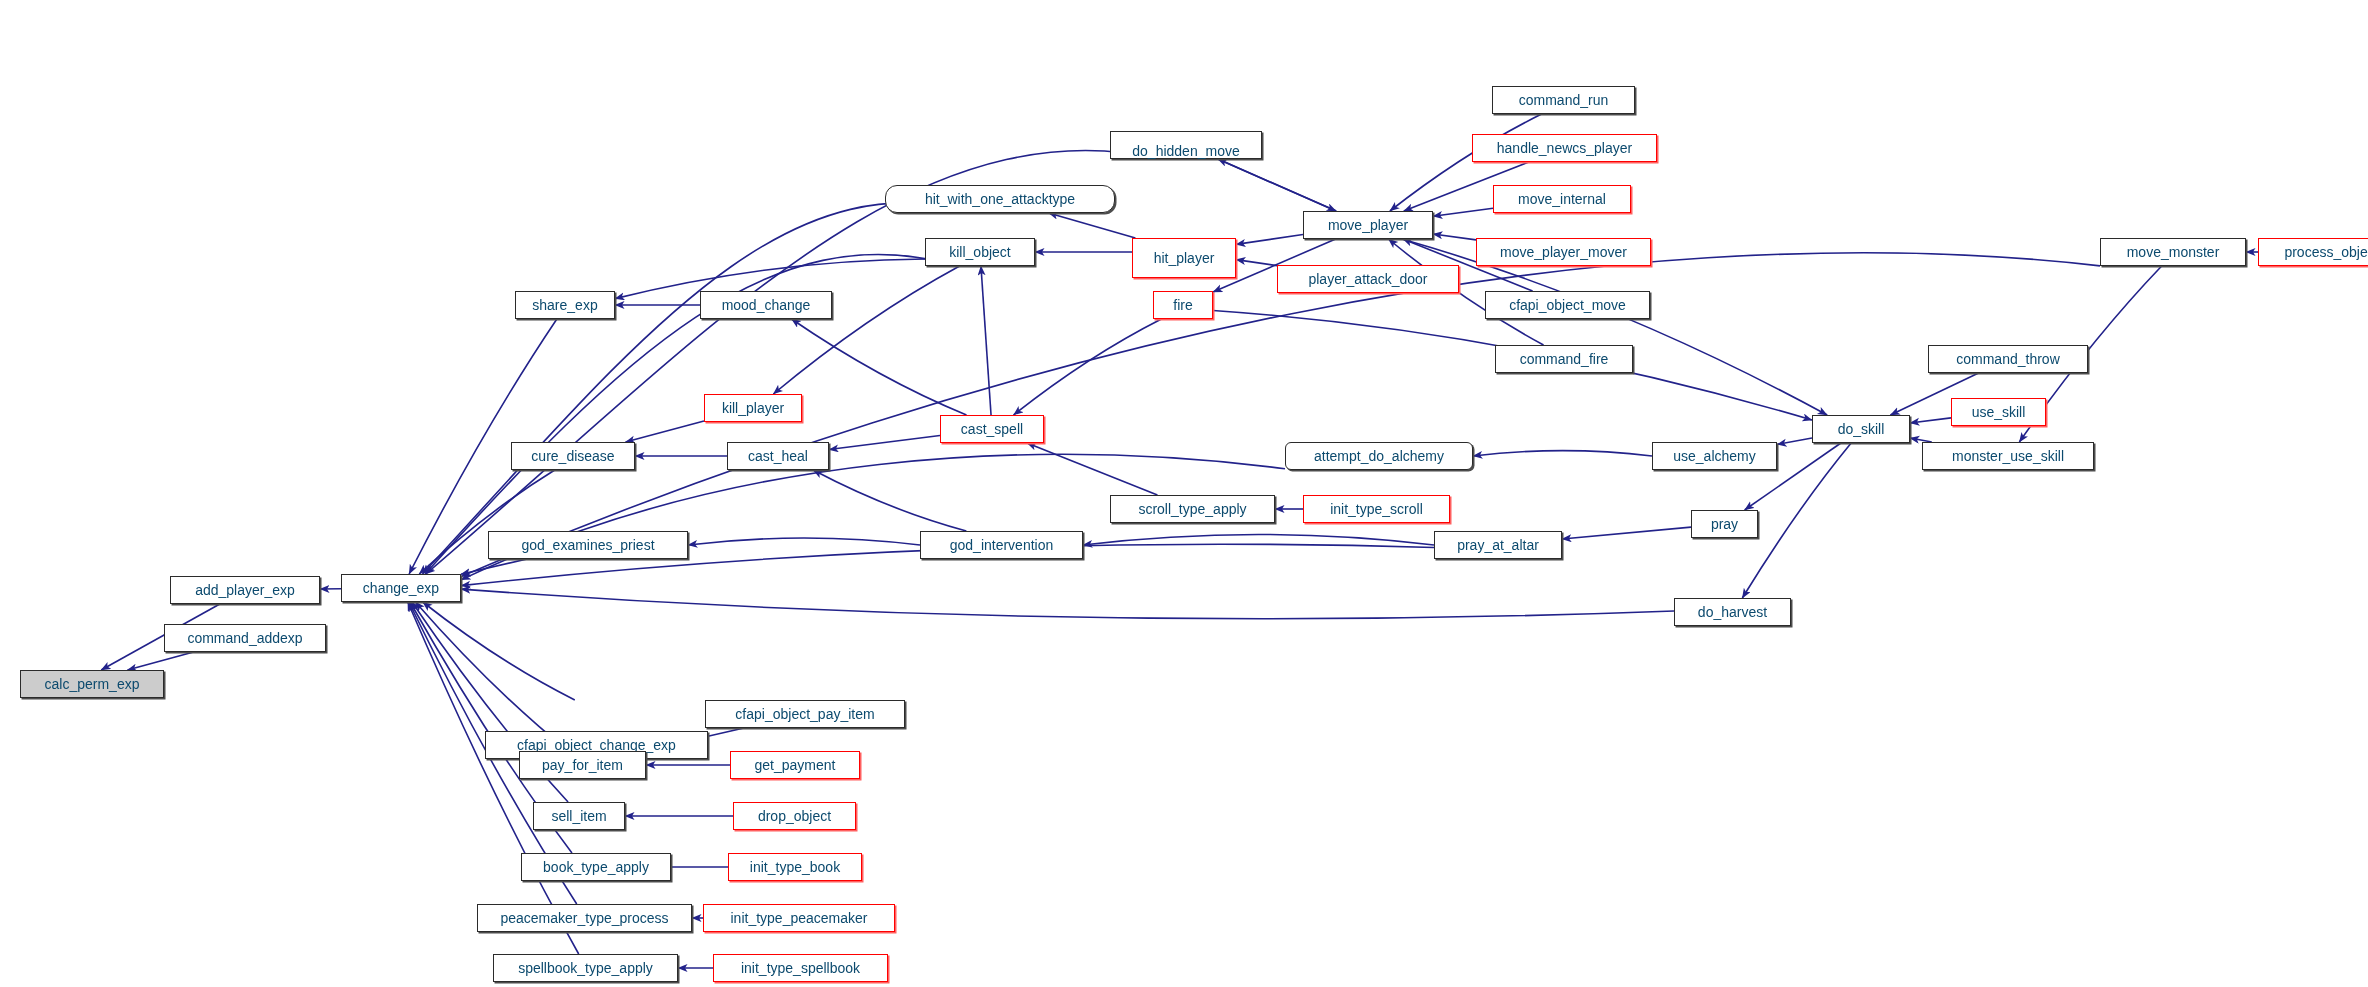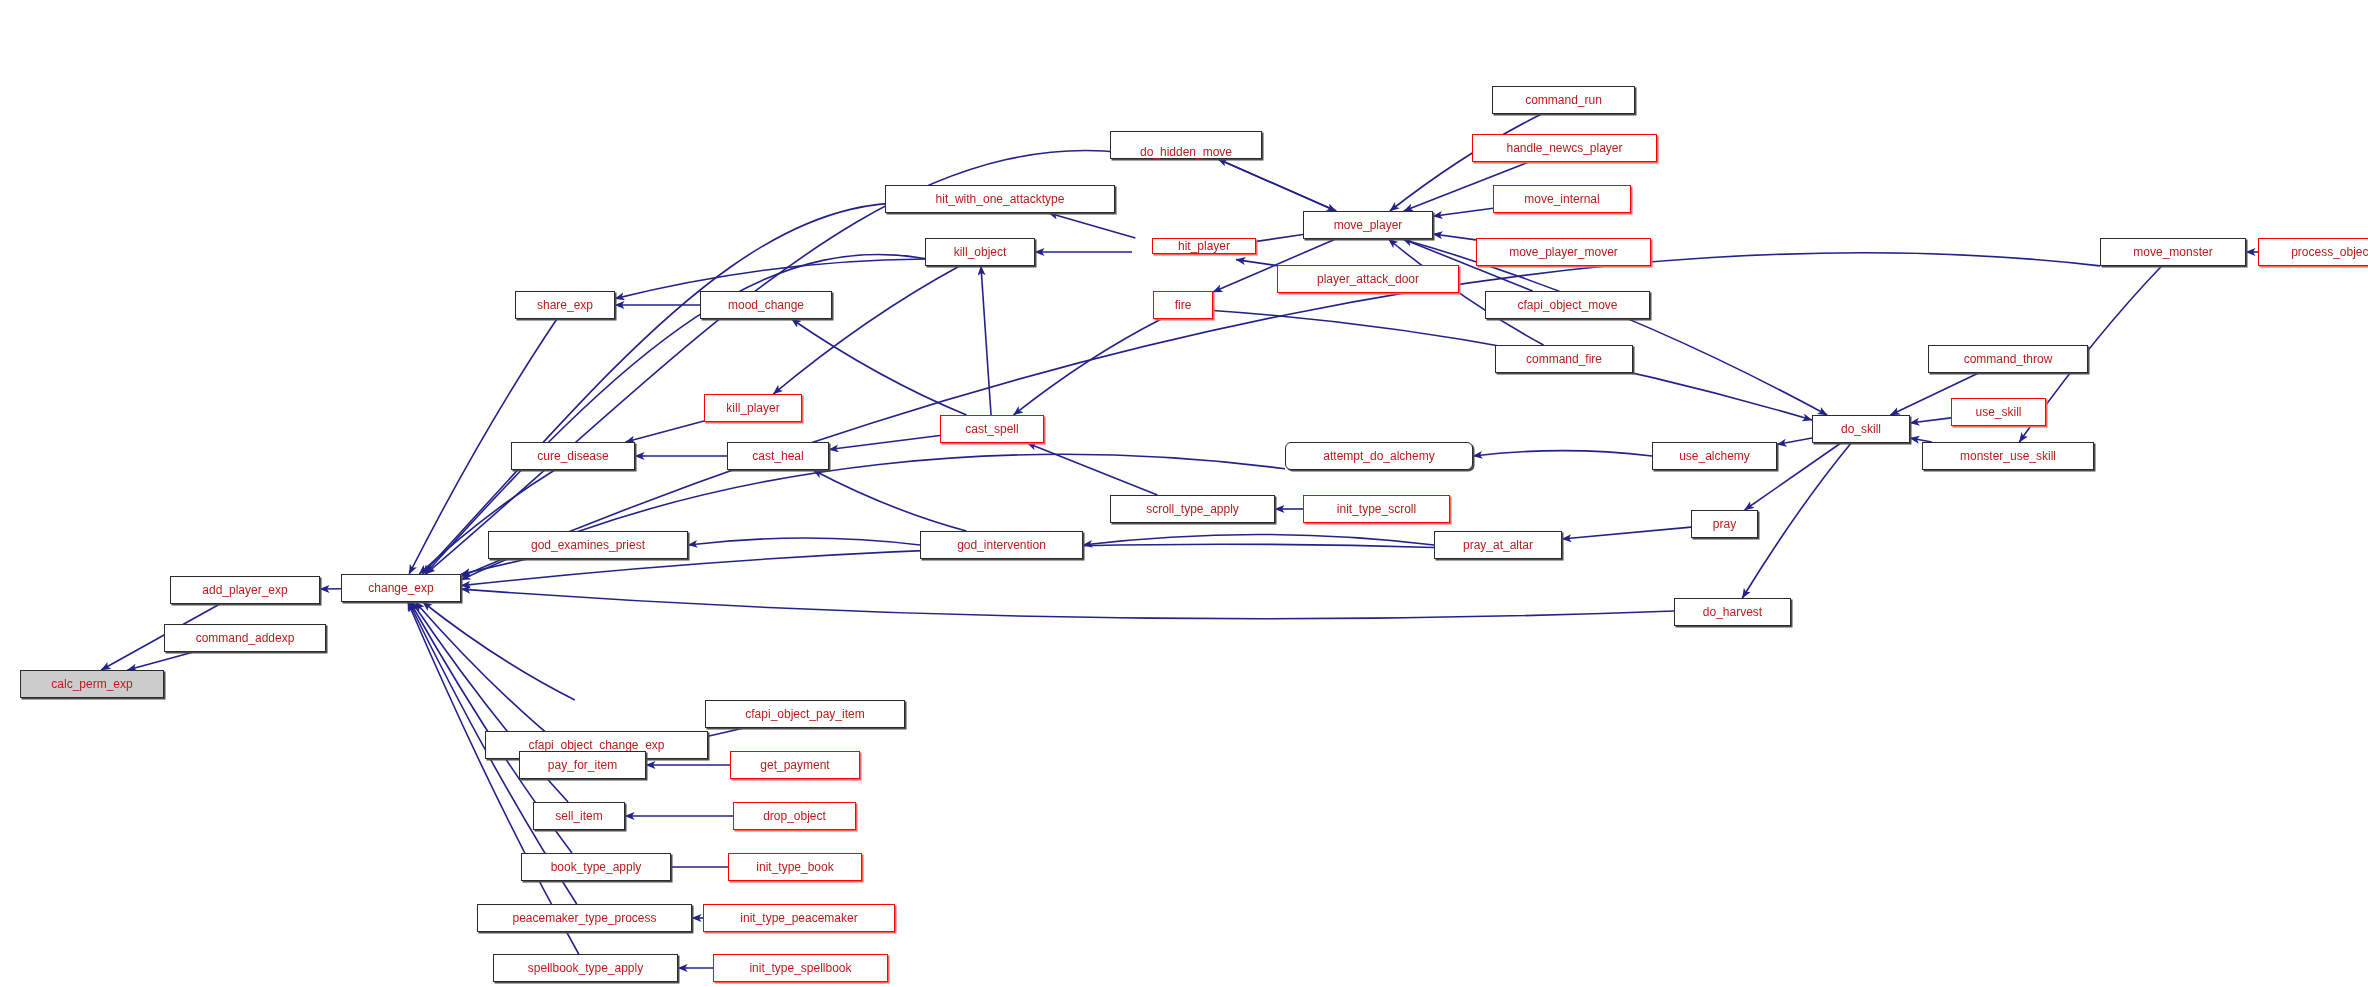--- a/index.html
+++ b/index.html
@@ -31,22 +31,22 @@
     height: 987px;
   }
   .node {
     position: absolute;
     box-sizing: border-box;
     display: flex;
     align-items: center;
     justify-content: center;
     background: #ffffff;
     border: 1px solid #000000;
-    color: #b91c1c;
-    font-size: 12px;
+    color: #0c4a6e;
+    font-size: 14px;
     line-height: 1;
     white-space: nowrap;
     letter-spacing: 0px;
     cursor: default;
   }
   .node.black {
     border-color: #2b2b2b;
     box-shadow: 1.5px 1.5px 0 0 #4d4d4d;
   }
   .node.red {
@@ -156,21 +156,21 @@
       </div>
       <div class="node black" style="left: 515px; top: 291px; width: 100px; height: 28px;">
         <span>share_exp</span>
       </div>
       <div class="node black" style="left: 700px; top: 291px; width: 132px; height: 28px;">
         <span>mood_change</span>
       </div>
       <div class="node black" style="left: 925px; top: 238px; width: 110px; height: 28px;">
         <span>kill_object</span>
       </div>
-      <div class="node black" style="left: 885px; top: 185px; width: 230px; height: 28px;">
+      <div class="node black" style="left: 885px; top: 185px; width: 230px; height: 28px; border-radius: 12px;">
         <span>hit_with_one_attacktype</span>
       </div>
       <div class="node black" style="left: 1110px; top: 131px; width: 152px; height: 28px; align-items: flex-end;">
         <span>do_hidden_move</span>
       </div>
       <div class="node red" style="left: 704px; top: 394px; width: 98px; height: 28px;">
         <span>kill_player</span>
       </div>
       <div class="node black" style="left: 511px; top: 442px; width: 124px; height: 28px;">
         <span>cure_disease</span>
@@ -195,21 +195,21 @@
       </div>
       <div class="node black" style="left: 1434px; top: 531px; width: 128px; height: 28px;">
         <span>pray_at_altar</span>
       </div>
       <div class="node black" style="left: 1691px; top: 510px; width: 67px; height: 28px;">
         <span>pray</span>
       </div>
       <div class="node black" style="left: 1674px; top: 598px; width: 117px; height: 28px;">
         <span>do_harvest</span>
       </div>
-      <div class="node red" style="left: 1132px; top: 238px; width: 104px; height: 16px; margin-left: 20px;">
+      <div class="node red" style="left: 1132px; top: 238px; width: 104px; height: 40px;">
         <span>hit_player</span>
       </div>
       <div class="node red" style="left: 1153px; top: 291px; width: 60px; height: 28px;">
         <span>fire</span>
       </div>
       <div class="node red" style="left: 1277px; top: 265px; width: 182px; height: 28px;">
         <span>player_attack_door</span>
       </div>
       <div class="node black" style="left: 1303px; top: 211px; width: 130px; height: 28px;">
         <span>move_player</span>

